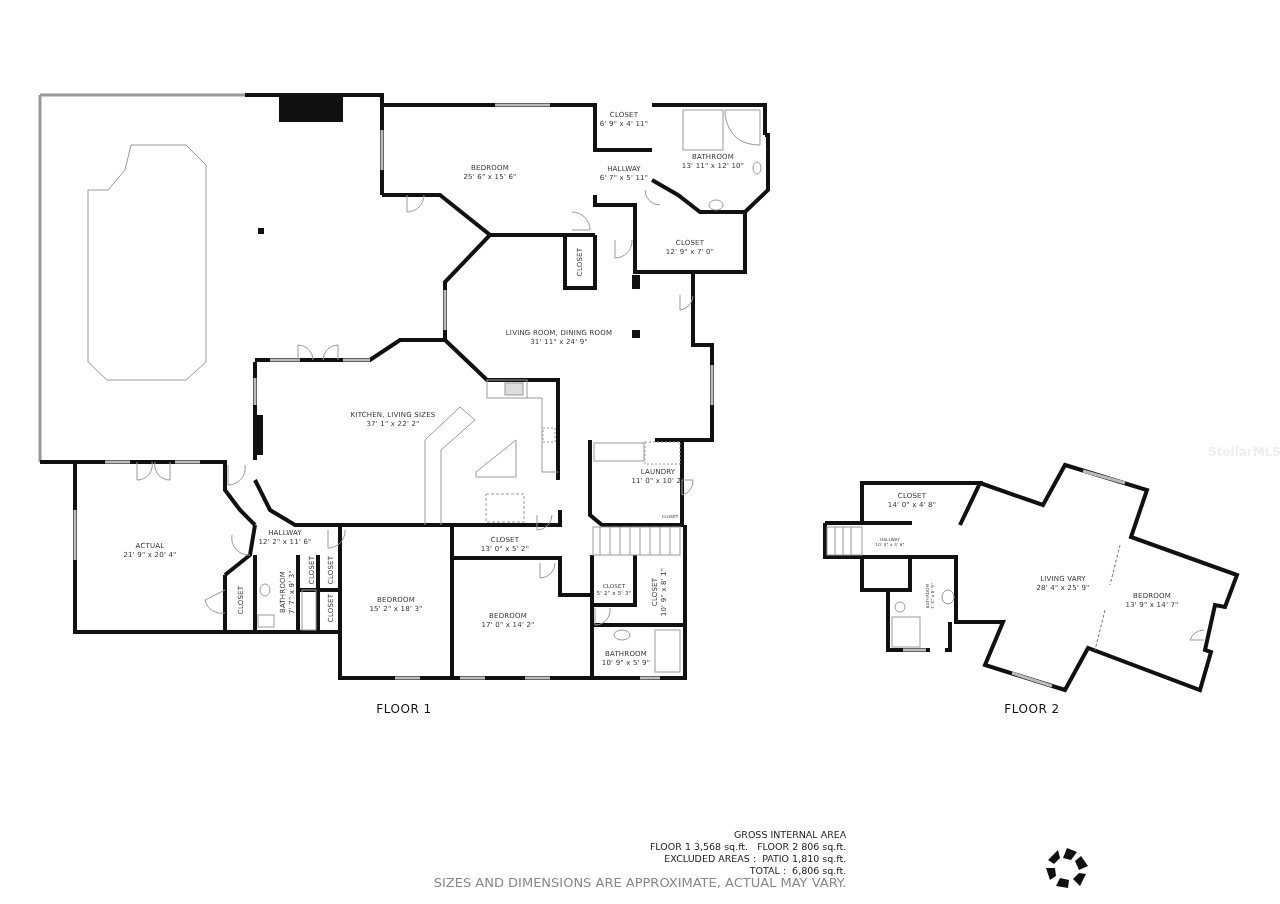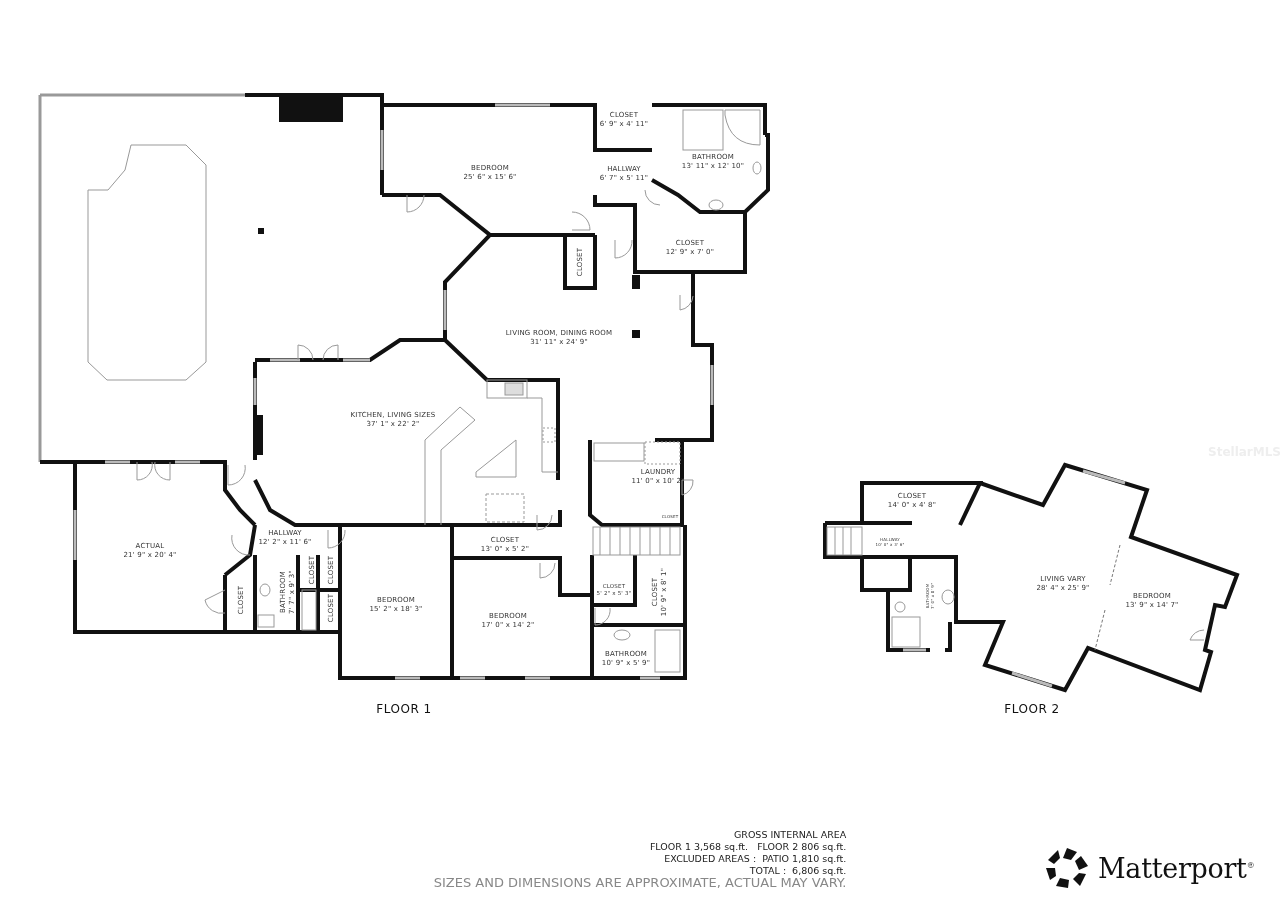--- a/index.html
+++ b/index.html
@@ -209,14 +209,13 @@
   <svg width="46" height="44" viewBox="0 0 46 44">
     <g fill="#111">
       <polygon points="23,2 33,6 27,14 19,12"></polygon>
       <polygon points="37,10 44,20 35,24 31,15"></polygon>
       <polygon points="42,28 36,40 29,33 35,27"></polygon>
       <polygon points="24,42 12,40 16,32 25,34"></polygon>
       <polygon points="6,34 2,22 11,22 12,30"></polygon>
       <polygon points="4,14 14,4 16,12 10,18"></polygon>
     </g>
   </svg>
-  <span class="word"><span>Matterport</span><span class="reg">®</span></span>
 </div>
 
 </body></html>

